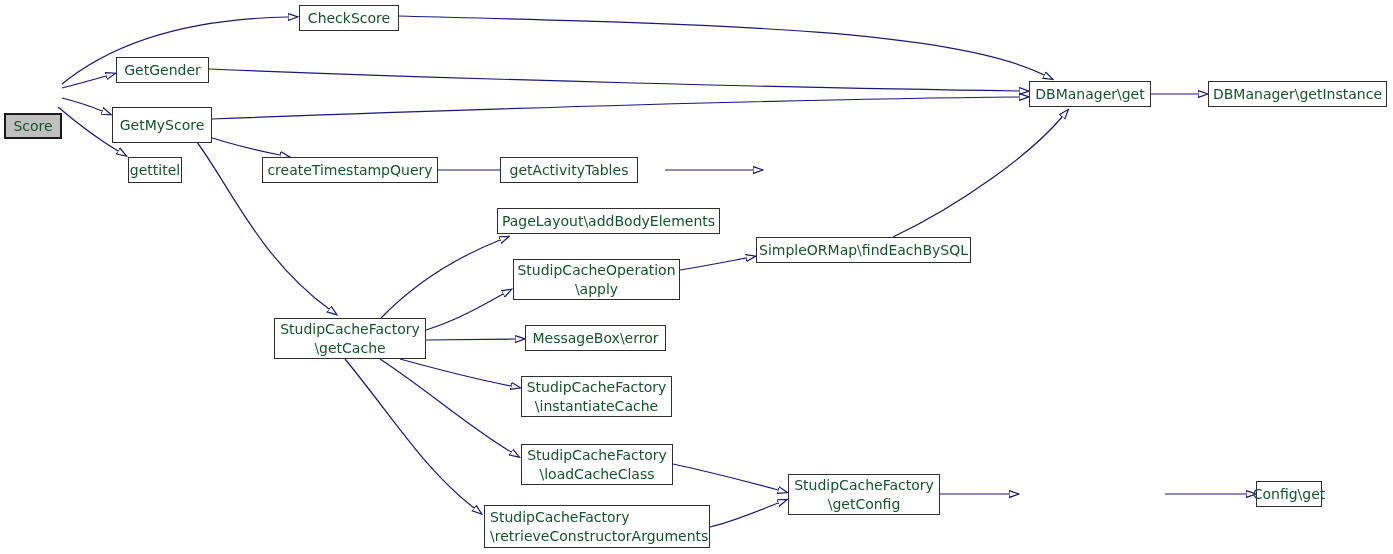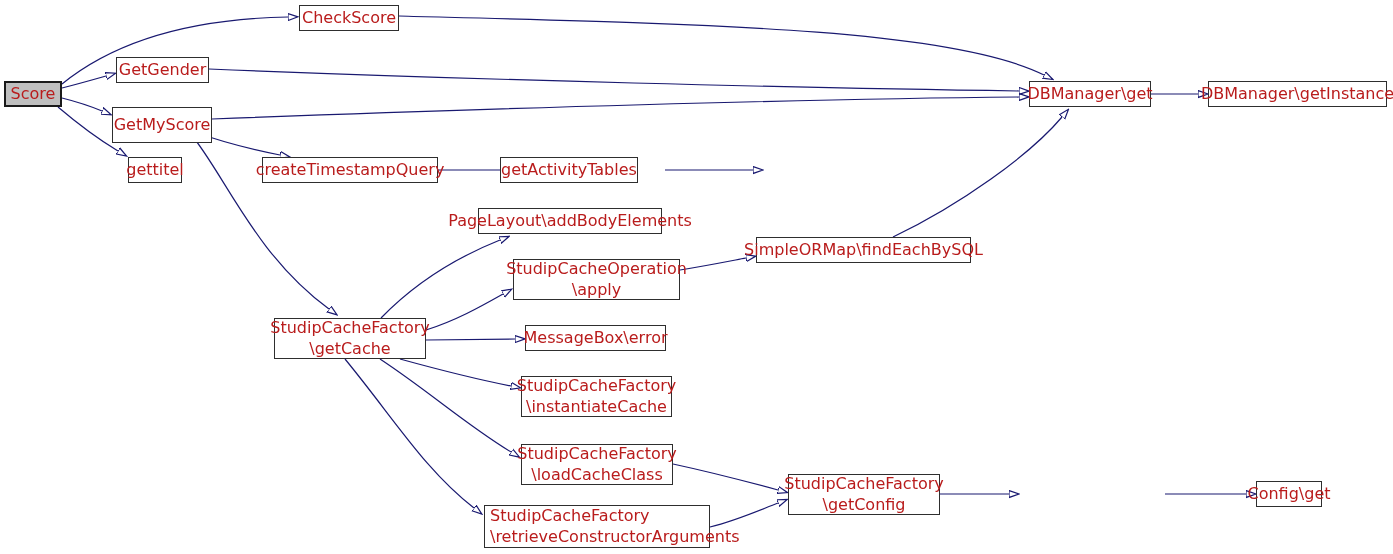--- a/index.html
+++ b/index.html
@@ -15,30 +15,31 @@
   svg.edges path { fill: none; stroke: #191970; stroke-width: 1.2; }
   .node {
     position: absolute;
     box-sizing: border-box;
     background: #ffffff;
     border: 1px solid #2e2e2e;
     display: flex;
     align-items: center;
     justify-content: center;
     text-align: center;
-    font-size: 16px;
+    font-size: 14px;
     line-height: 1.3;
-    color: #b91c1c;
+    color: #14532d;
     white-space: pre-line;
     cursor: pointer;
   }
   .node.hl {
     background: #bfbfbf;
     border: 2px solid #1a1a1a;
     cursor: default;
+    margin-top: 32px;
   }
   .node.align-left {
     justify-content: flex-start;
     text-align: left;
     padding-left: 5px;
   }
 </style>
 </head>
 <body>
 
@@ -88,21 +89,21 @@
 
   <div class="node" style="left:262px;top:157px;width:176px;height:26px">createTimestampQuery</div>
 
   <div class="node" style="left:500px;top:157px;width:138px;height:26px">getActivityTables</div>
 
 
   <div class="node" style="left:1029px;top:81px;width:122px;height:26px">DBManager\get</div>
 
   <div class="node" style="left:1208px;top:81px;width:179px;height:26px">DBManager\getInstance</div>
 
-  <div class="node" style="left:478px;top:208px;width:184px;height:26px">PageLayout\addBodyElements</div>
+  <div class="node" style="left:497px;top:208px;width:223px;height:26px">PageLayout\addBodyElements</div>
 
   <div class="node" style="left:513px;top:259px;width:167px;height:41px">StudipCacheOperation
 \apply</div>
 
   <div class="node" style="left:756px;top:237px;width:215px;height:26px">SimpleORMap\findEachBySQL</div>
 
   <div class="node" style="left:525px;top:325px;width:141px;height:26px">MessageBox\error</div>
 
   <div class="node" style="left:274px;top:318px;width:152px;height:41px">StudipCacheFactory
 \getCache</div>

